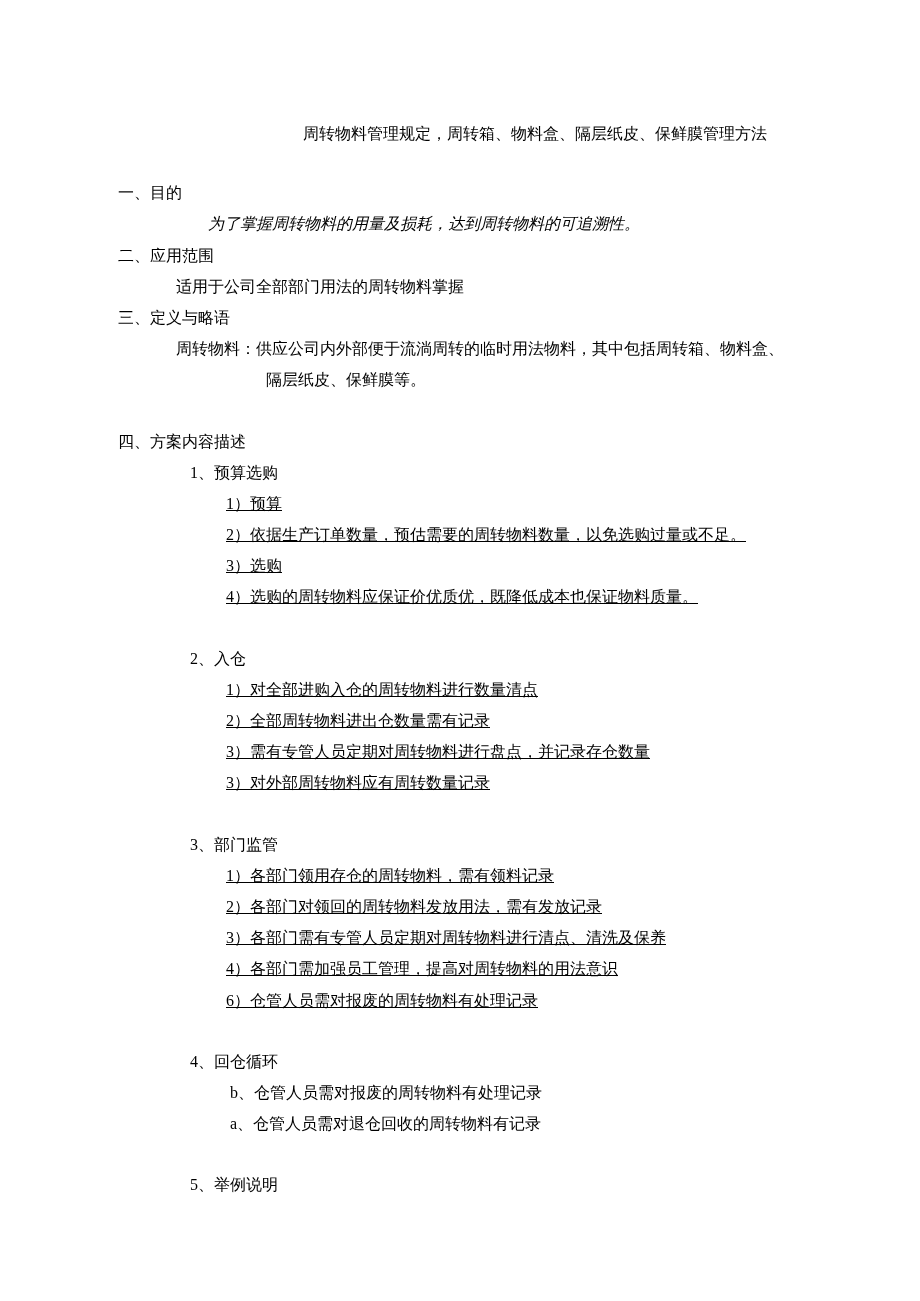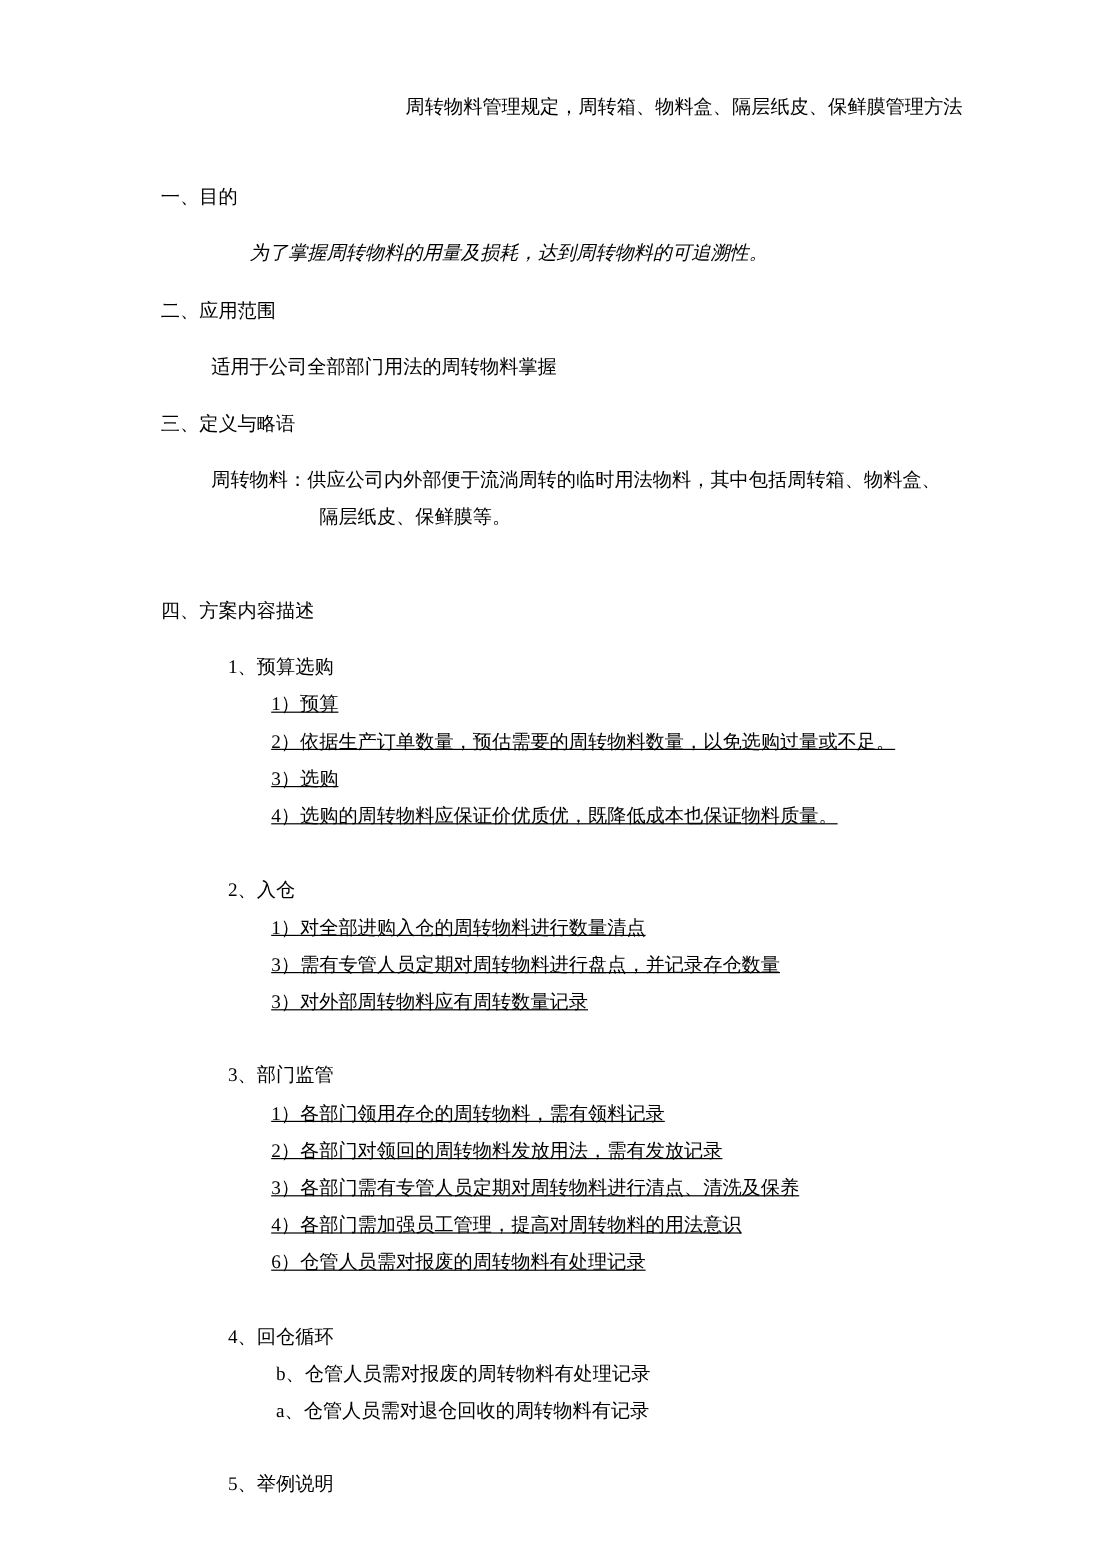--- a/index.html
+++ b/index.html
@@ -12,24 +12,25 @@
     height: 1301px;
     box-sizing: border-box;
   }
   .page {
     padding: 74px 118px 40px 118px;
     font-size: 16px;
     line-height: 1.95;
   }
   .title-inner {
     display: block;
-    text-align: right;
+    text-align: center;
     padding-left: 150px;
+    margin-top: 44px;
   }
-  .h1 { margin: 16px; }
+  .h1 { margin: 0; }
   .indent-1 { padding-left: 90px; font-style: italic; }
   .indent-def { padding-left: 58px; }
   .indent-def-cont { padding-left: 148px; }
   .indent-2 { padding-left: 72px; }
   .indent-3 { padding-left: 108px; text-decoration: underline; }
   .indent-3b { padding-left: 112px; }
   .spacer { height: 30px; }
   .spacer-sm { height: 28px; }
 </style>
 </head>
@@ -58,20 +59,21 @@
   <div class="indent-2">1、预算选购</div>
   <div class="indent-3">1）预算</div>
   <div class="indent-3">2）依据生产订单数量，预估需要的周转物料数量，以免选购过量或不足。</div>
   <div class="indent-3">3）选购</div>
   <div class="indent-3">4）选购的周转物料应保证价优质优，既降低成本也保证物料质量。</div>
 
   <div class="spacer"></div>
 
   <div class="indent-2">2、入仓</div>
   <div class="indent-3">1）对全部进购入仓的周转物料进行数量清点</div>
+  <div class="indent-3">2）全部周转物料进出仓数量需有记录</div>
   <div class="indent-3">3）需有专管人员定期对周转物料进行盘点，并记录存仓数量</div>
   <div class="indent-3">3）对外部周转物料应有周转数量记录</div>
 
   <div class="spacer"></div>
 
   <div class="indent-2">3、部门监管</div>
   <div class="indent-3">1）各部门领用存仓的周转物料，需有领料记录</div>
   <div class="indent-3">2）各部门对领回的周转物料发放用法，需有发放记录</div>
   <div class="indent-3">3）各部门需有专管人员定期对周转物料进行清点、清洗及保养</div>
   <div class="indent-3">4）各部门需加强员工管理，提高对周转物料的用法意识</div>

